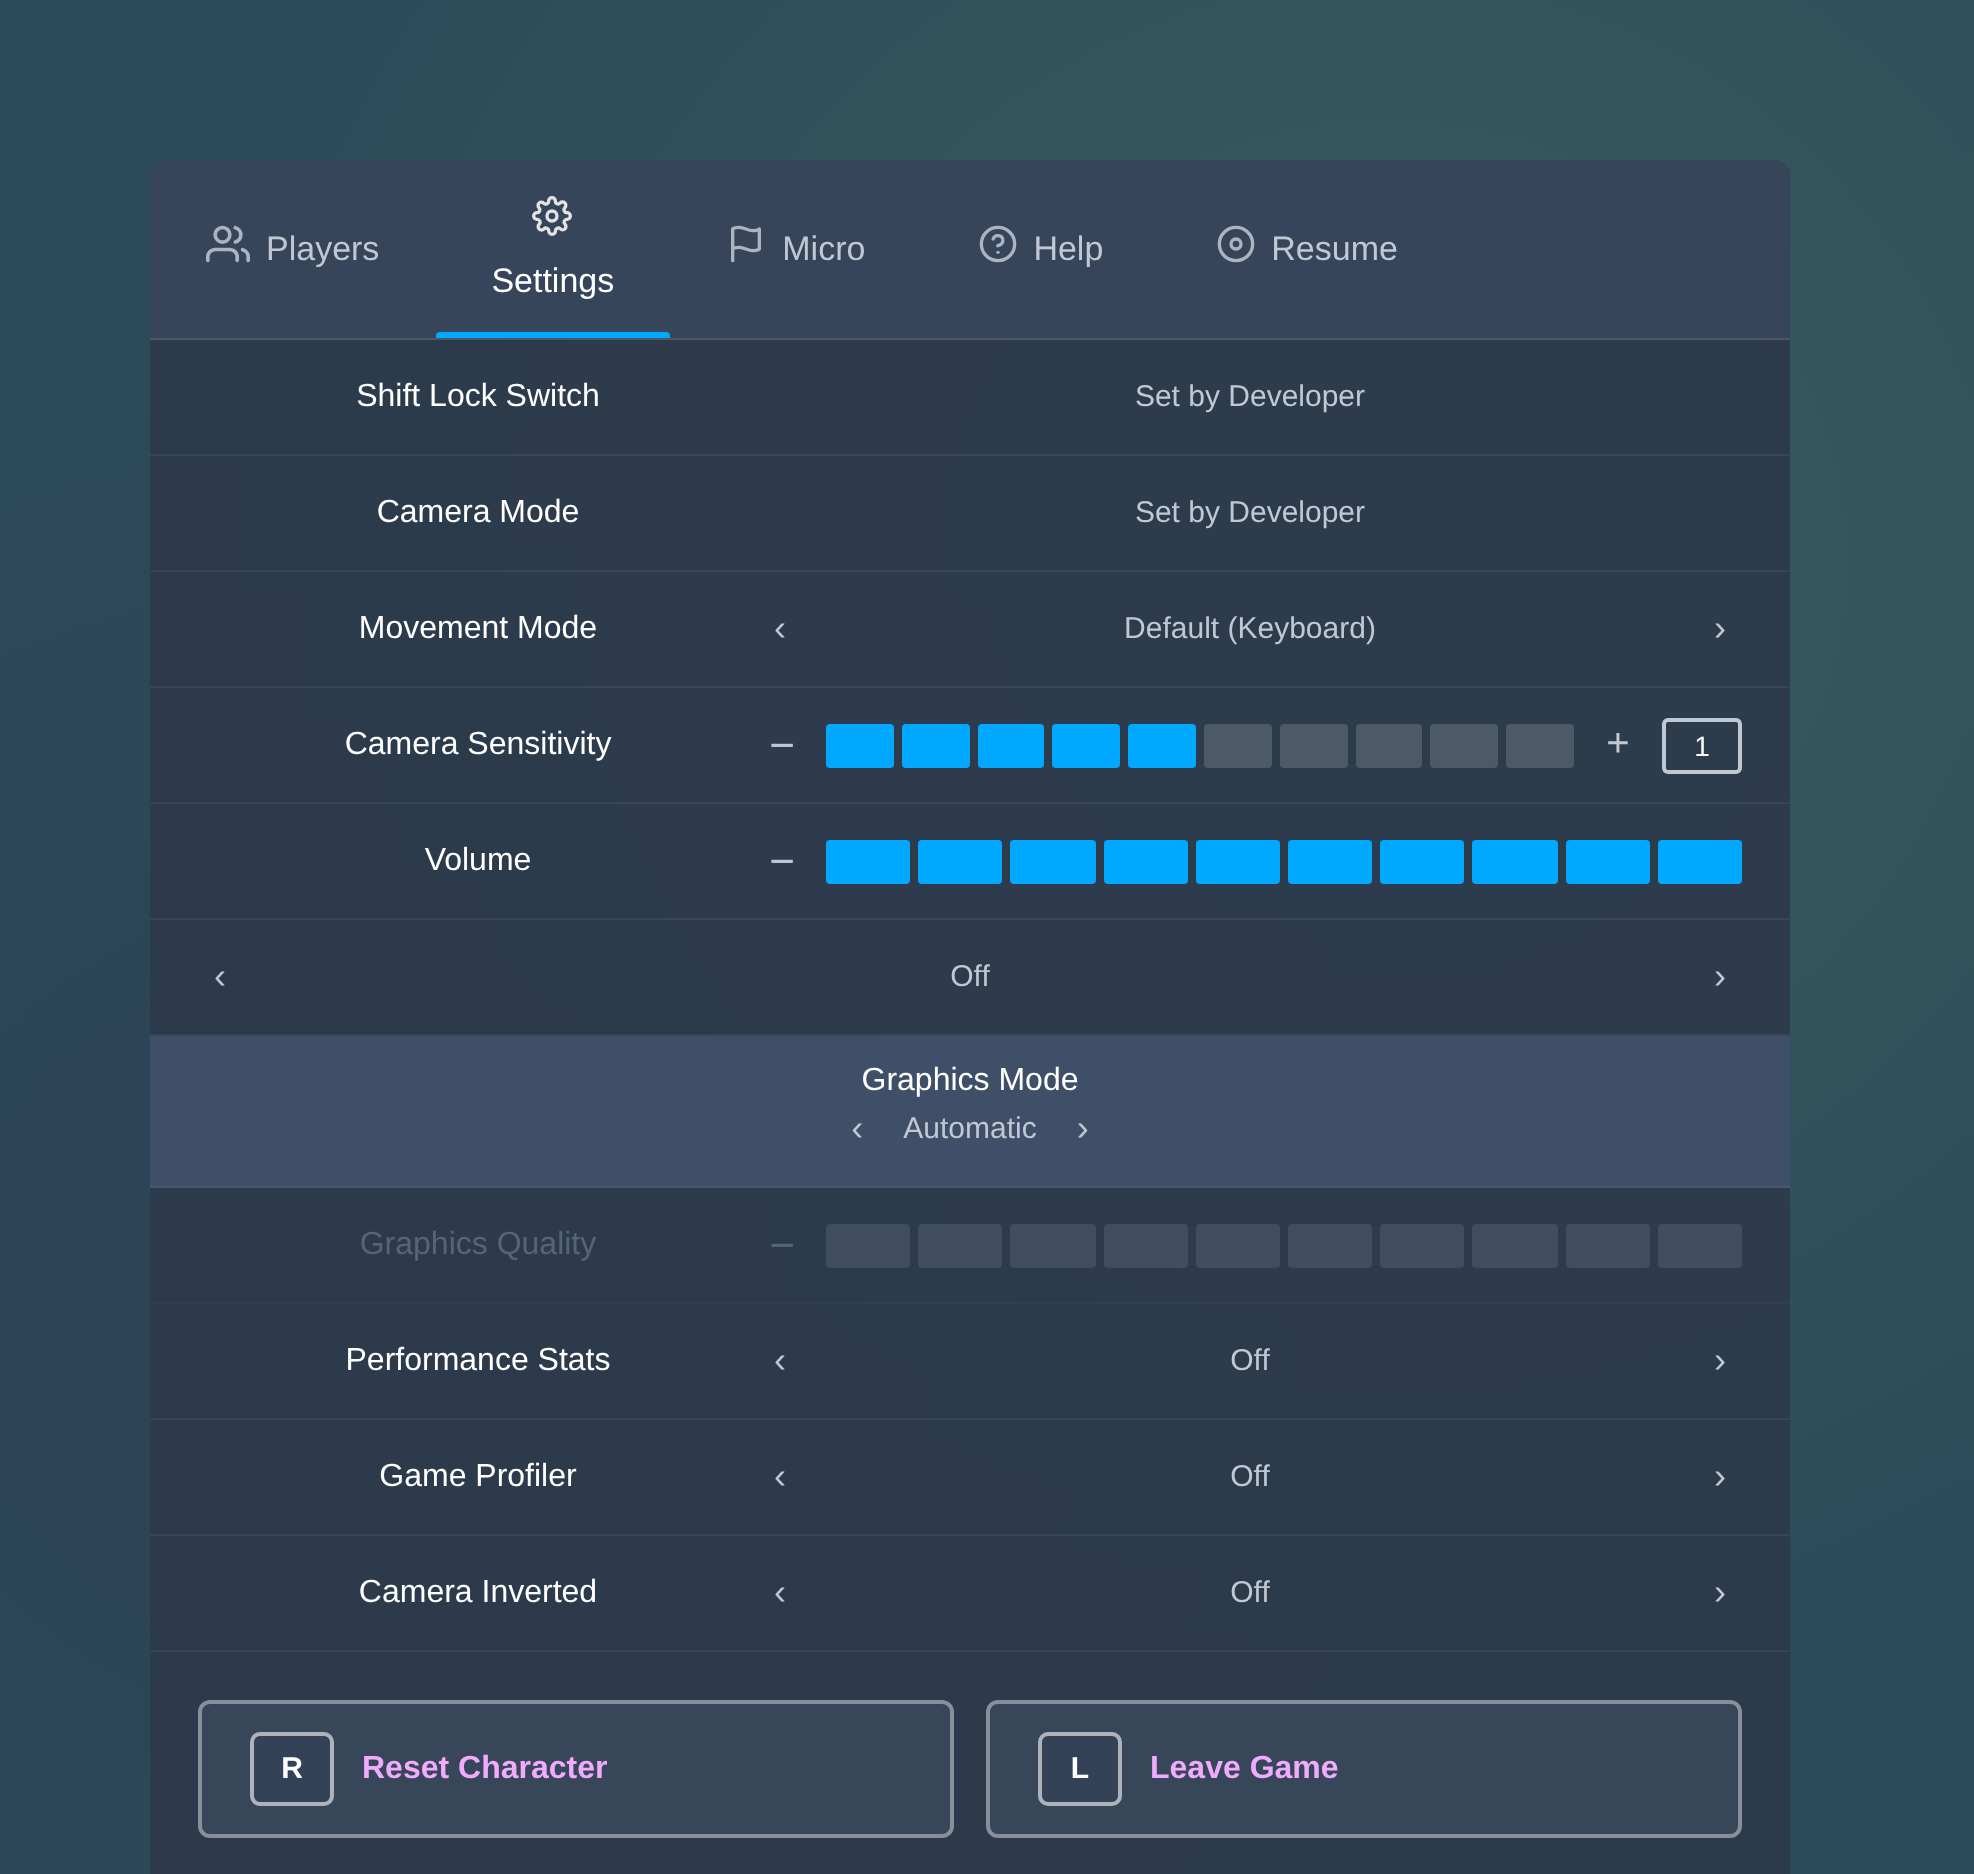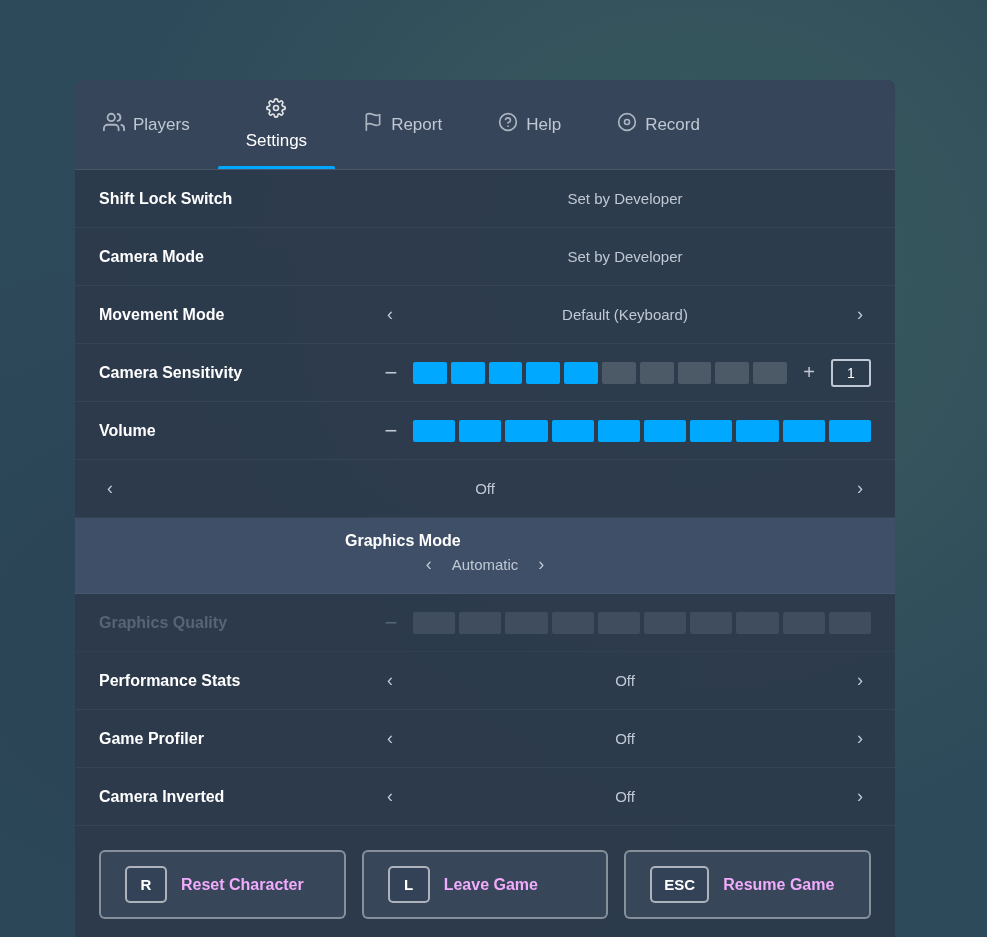--- a/index.html
+++ b/index.html
@@ -85,23 +85,24 @@
       flex-direction: column;
     }
 
     .setting-row.disabled {
       opacity: 0.45;
     }
 
     .setting-label {
       color: #fff;
       font-size: 16px;
-      font-weight: 700;
+      font-weight: 400;
       width: 280px;
       flex-shrink: 0;
+      text-align: center;
     }
 
     .setting-label.disabled {
       color: #8899aa;
     }
 
     .setting-value {
       flex: 1;
       display: flex;
       align-items: center;
@@ -237,40 +238,40 @@
       </span>
       <span>Settings</span>
     </div>
     <div class="tab-item">
       <span class="tab-icon">
         <svg width="20" height="20" viewBox="0 0 24 24" fill="none" stroke="currentColor" stroke-width="2" stroke-linecap="round" stroke-linejoin="round">
           <path d="M4 15s1-1 4-1 5 2 8 2 4-1 4-1V3s-1 1-4 1-5-2-8-2-4 1-4 1z"></path>
           <line x1="4" y1="22" x2="4" y2="15"></line>
         </svg>
       </span>
-      <span>Report</span>
+      <span>Micro</span>
     </div>
     <div class="tab-item">
       <span class="tab-icon">
         <svg width="20" height="20" viewBox="0 0 24 24" fill="none" stroke="currentColor" stroke-width="2" stroke-linecap="round" stroke-linejoin="round">
           <circle cx="12" cy="12" r="10"></circle>
           <path d="M9.09 9a3 3 0 0 1 5.83 1c0 2-3 3-3 3"></path>
           <line x1="12" y1="17" x2="12.01" y2="17"></line>
         </svg>
       </span>
       <span>Help</span>
     </div>
     <div class="tab-item">
       <span class="tab-icon">
         <svg width="20" height="20" viewBox="0 0 24 24" fill="none" stroke="currentColor" stroke-width="2" stroke-linecap="round" stroke-linejoin="round">
           <circle cx="12" cy="12" r="10"></circle>
           <circle cx="12" cy="12" r="3"></circle>
         </svg>
       </span>
-      <span>Record</span>
+      <span>Resume</span>
     </div>
   </div>
 
   <div class="settings-content">
 
     <div class="setting-row">
       <span class="setting-label">Shift Lock Switch</span>
       <div class="setting-value">
         <span class="setting-text">Set by Developer</span>
       </div>
@@ -403,20 +404,16 @@
 
     <div class="bottom-buttons">
       <button class="action-btn">
         <span class="key-badge">R</span>
         <span class="btn-label">Reset Character</span>
       </button>
       <button class="action-btn">
         <span class="key-badge">L</span>
         <span class="btn-label">Leave Game</span>
       </button>
-      <button class="action-btn">
-        <span class="key-badge">ESC</span>
-        <span class="btn-label">Resume Game</span>
-      </button>
     </div>
 
   </div>
 </div>
 
 </body></html>

